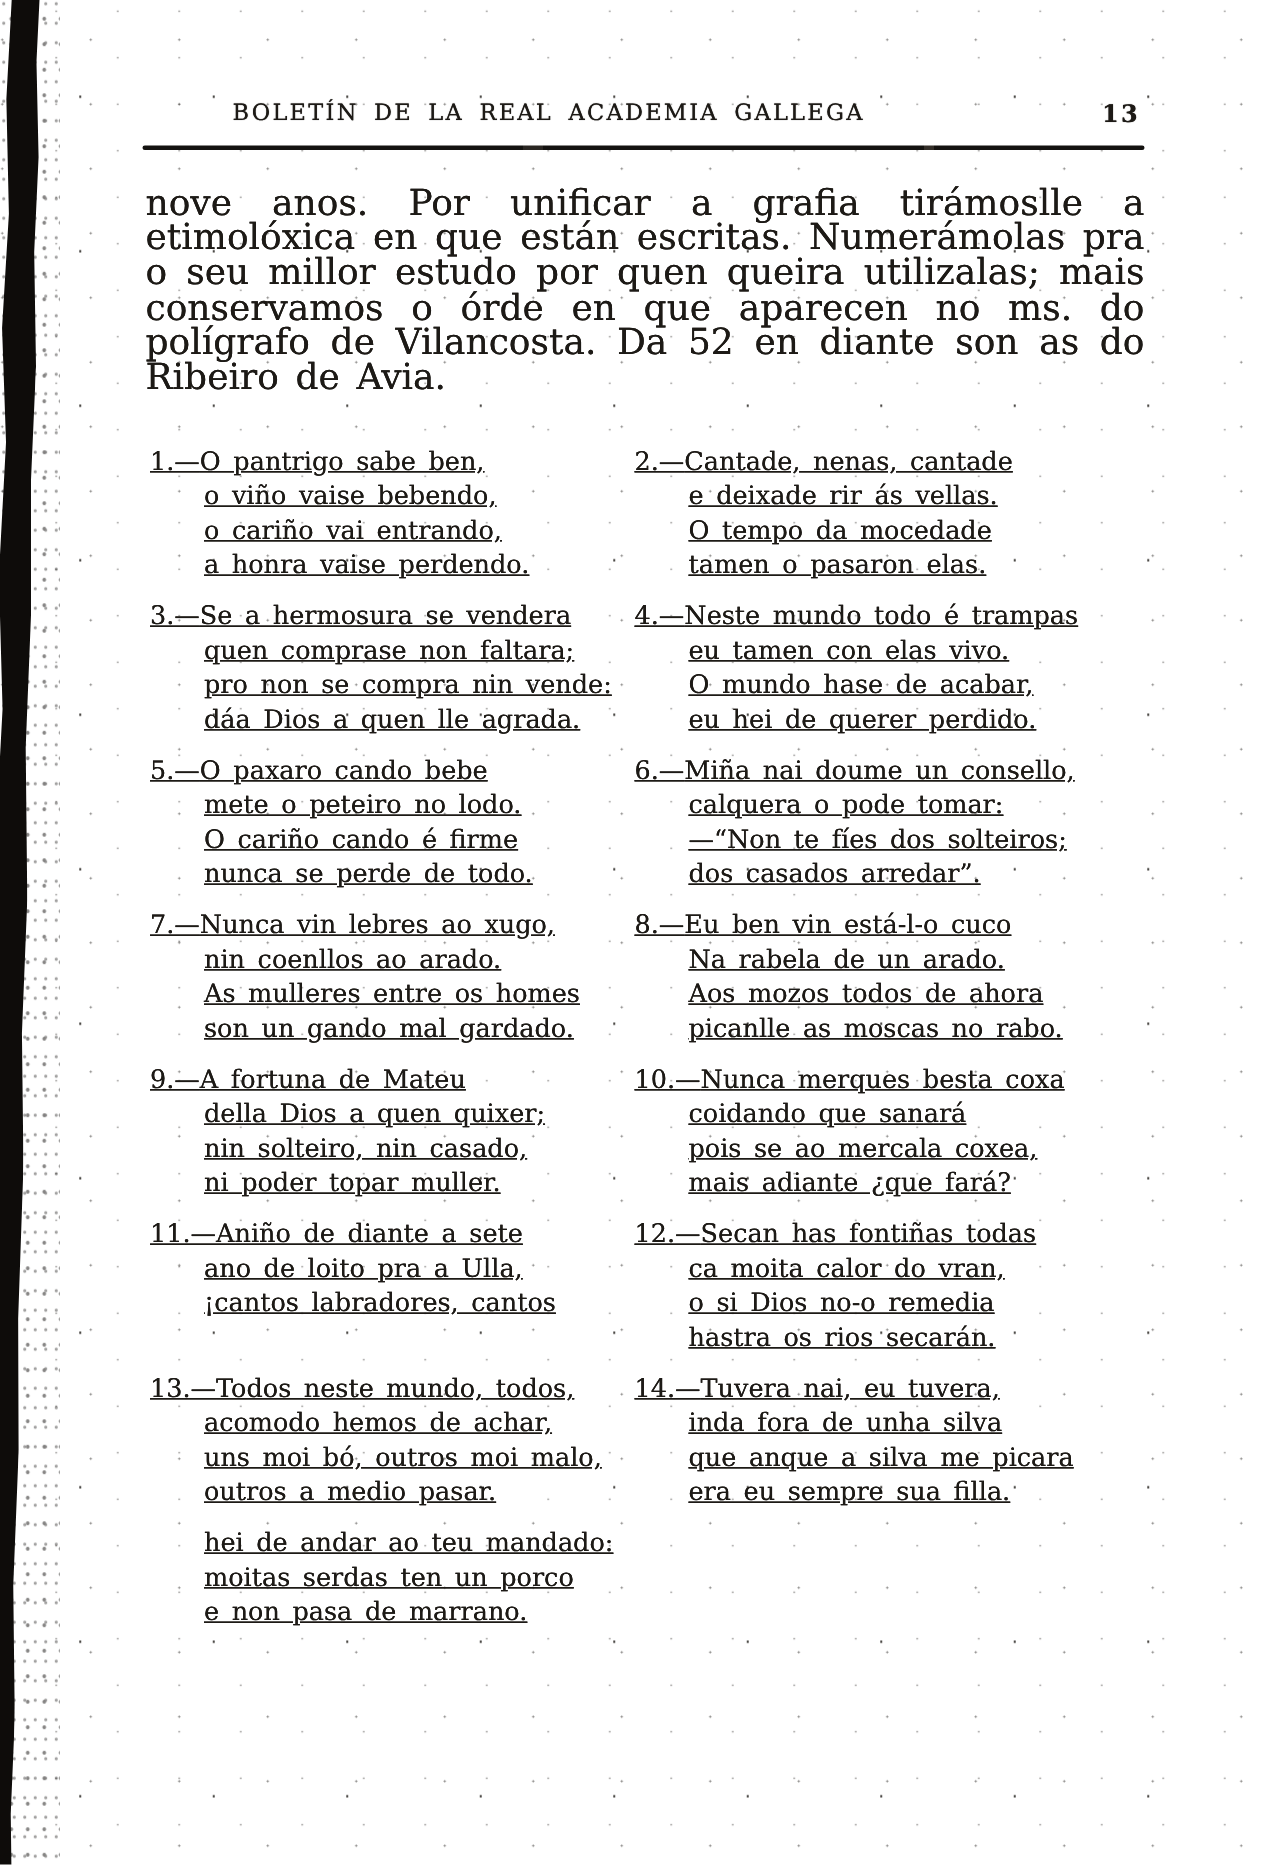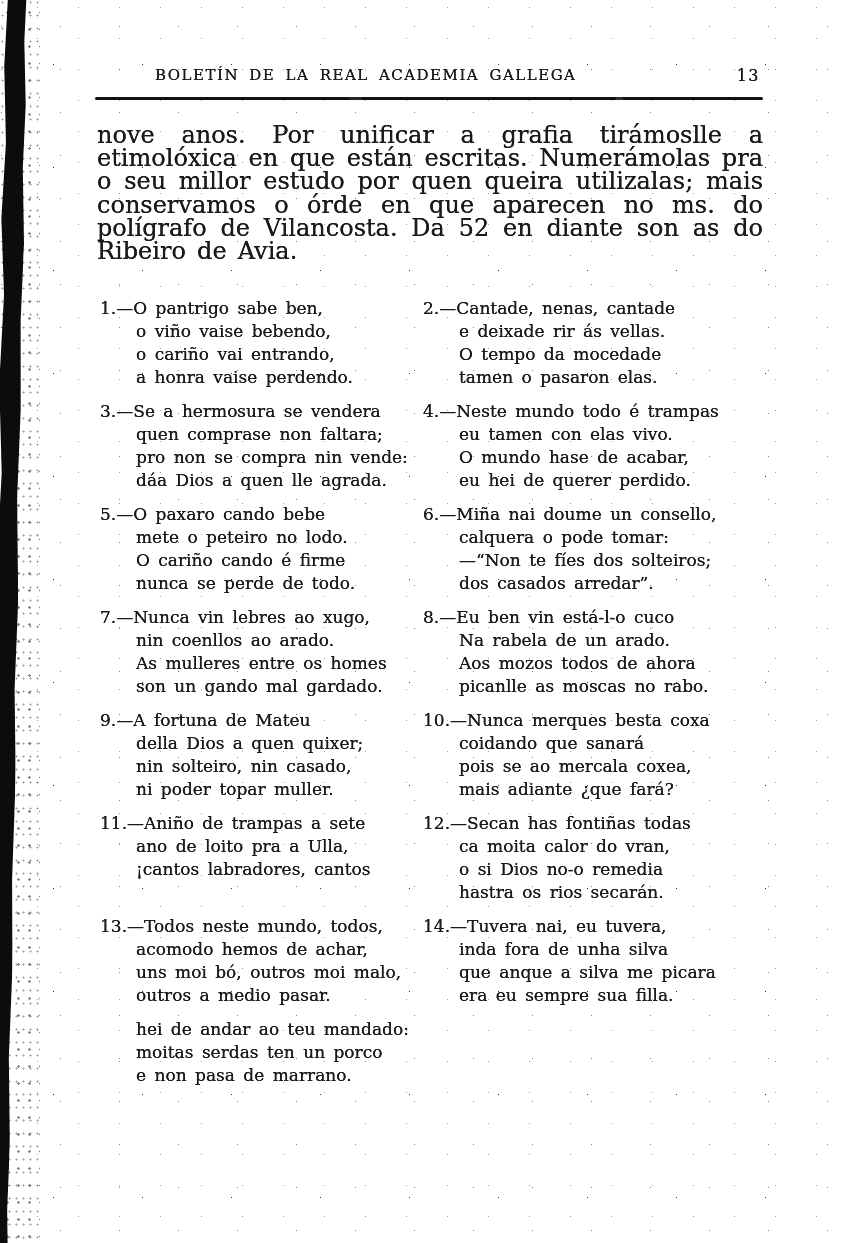--- a/index.html
+++ b/index.html
@@ -52,21 +52,21 @@
     letter-spacing: 1.5px;
     word-spacing: 4px;
     text-shadow: 0 0 0.5px currentColor;
   }
   .journal-title {
     position: absolute; left: 60px; right: 120px;
     white-space: nowrap;
   }
   .page-number {
     position: absolute; right: 2px; top: 0;
-    font-size: 16px; font-weight: normal;
+    font-size: 16px; font-weight: bold;
   }
   .head-rule {
     position: absolute; top: 97px; left: 95px; width: 668px; height: 3px;
     background: linear-gradient(to right, #141210 0 38%, #2a2622 38% 40%, #141210 40% 78%, #332e28 78% 79%, #141210 79% 100%);
     border-radius: 2px;
   }
   .intro {
     position: absolute; top: 124px; left: 97px; width: 666px;
     margin: 0;
     font-size: 24px;
@@ -74,21 +74,21 @@
     text-align: justify;
     word-spacing: 3.5px;
     text-shadow: 0 0 0.4px currentColor;
   }
   .verse-grid {
     position: absolute; top: 297px; left: 100px; width: 662px;
     display: grid;
     grid-template-columns: 323px 339px;
     row-gap: 11px;
   }
-  .verse { font-size: 17px; line-height: 23px; word-spacing: 3px; text-shadow: 0 0 0.4px currentColor; }
+  .verse { font-size: 17px; line-height: 23px; word-spacing: 3px; text-shadow: 0 0 0.4px currentColor; text-decoration: underline; }
   .verse p { margin: 0; padding-left: 36px; }
   .verse p.hang { text-indent: -36px; }
   .vnum { white-space: nowrap; }
 </style>
 </head>
 <body>
 
 <div class="page">
   <div class="binding-fleck"></div>
   <div class="binding-edge"></div>
@@ -167,21 +167,21 @@
     </div>
 
     <div class="verse">
       <p class="hang"><span class="vnum">10.—</span><span>Nunca merques besta coxa</span></p>
       <p>coidando que sanará</p>
       <p>pois se ao mercala coxea,</p>
       <p>mais adiante ¿que fará?</p>
     </div>
 
     <div class="verse">
-      <p class="hang"><span class="vnum">11.—</span><span>Aniño de trampas a sete</span></p>
+      <p class="hang"><span class="vnum">11.—</span><span>Aniño de diante a sete</span></p>
       <p>ano de loito pra a Ulla,</p>
       <p>¡cantos labradores, cantos</p>
     </div>
 
     <div class="verse">
       <p class="hang"><span class="vnum">12.—</span><span>Secan has fontiñas todas</span></p>
       <p>ca moita calor do vran,</p>
       <p>o si Dios no-o remedia</p>
       <p>hastra os rios secarán.</p>
     </div>

